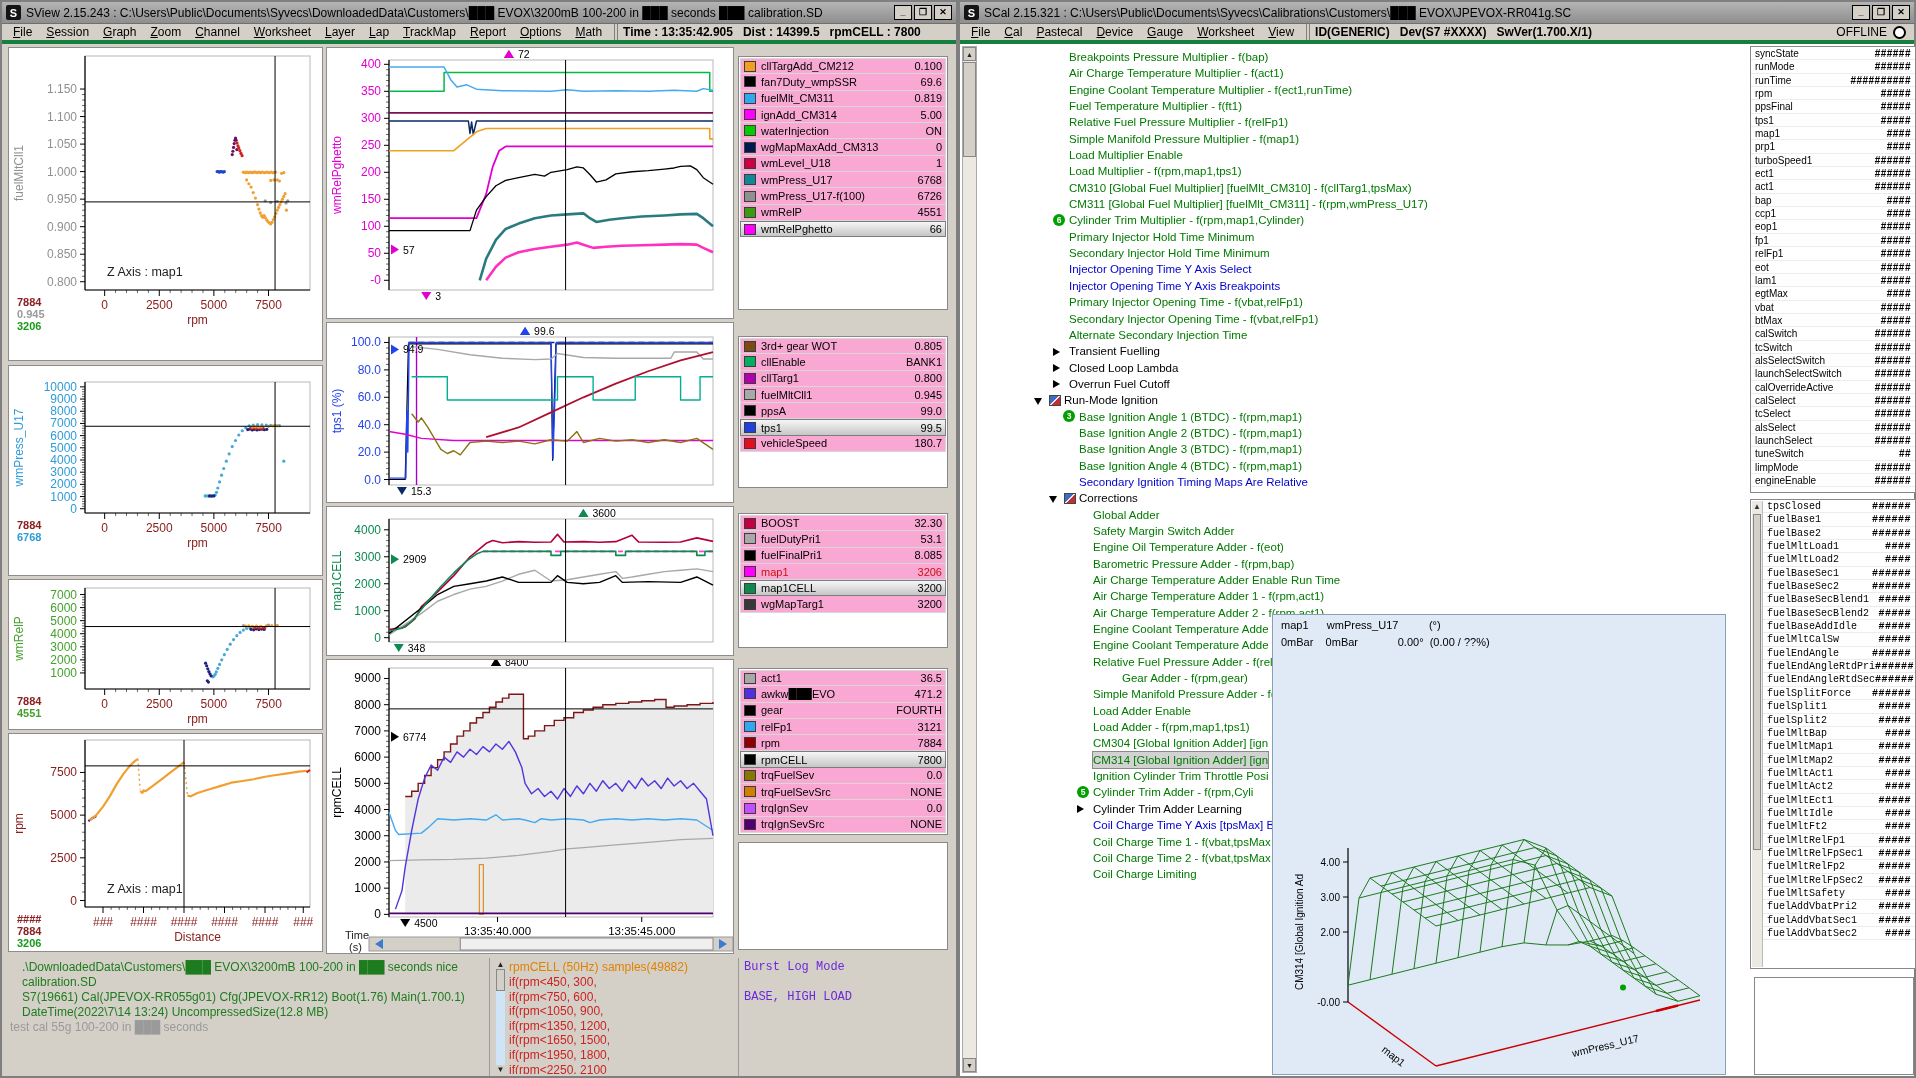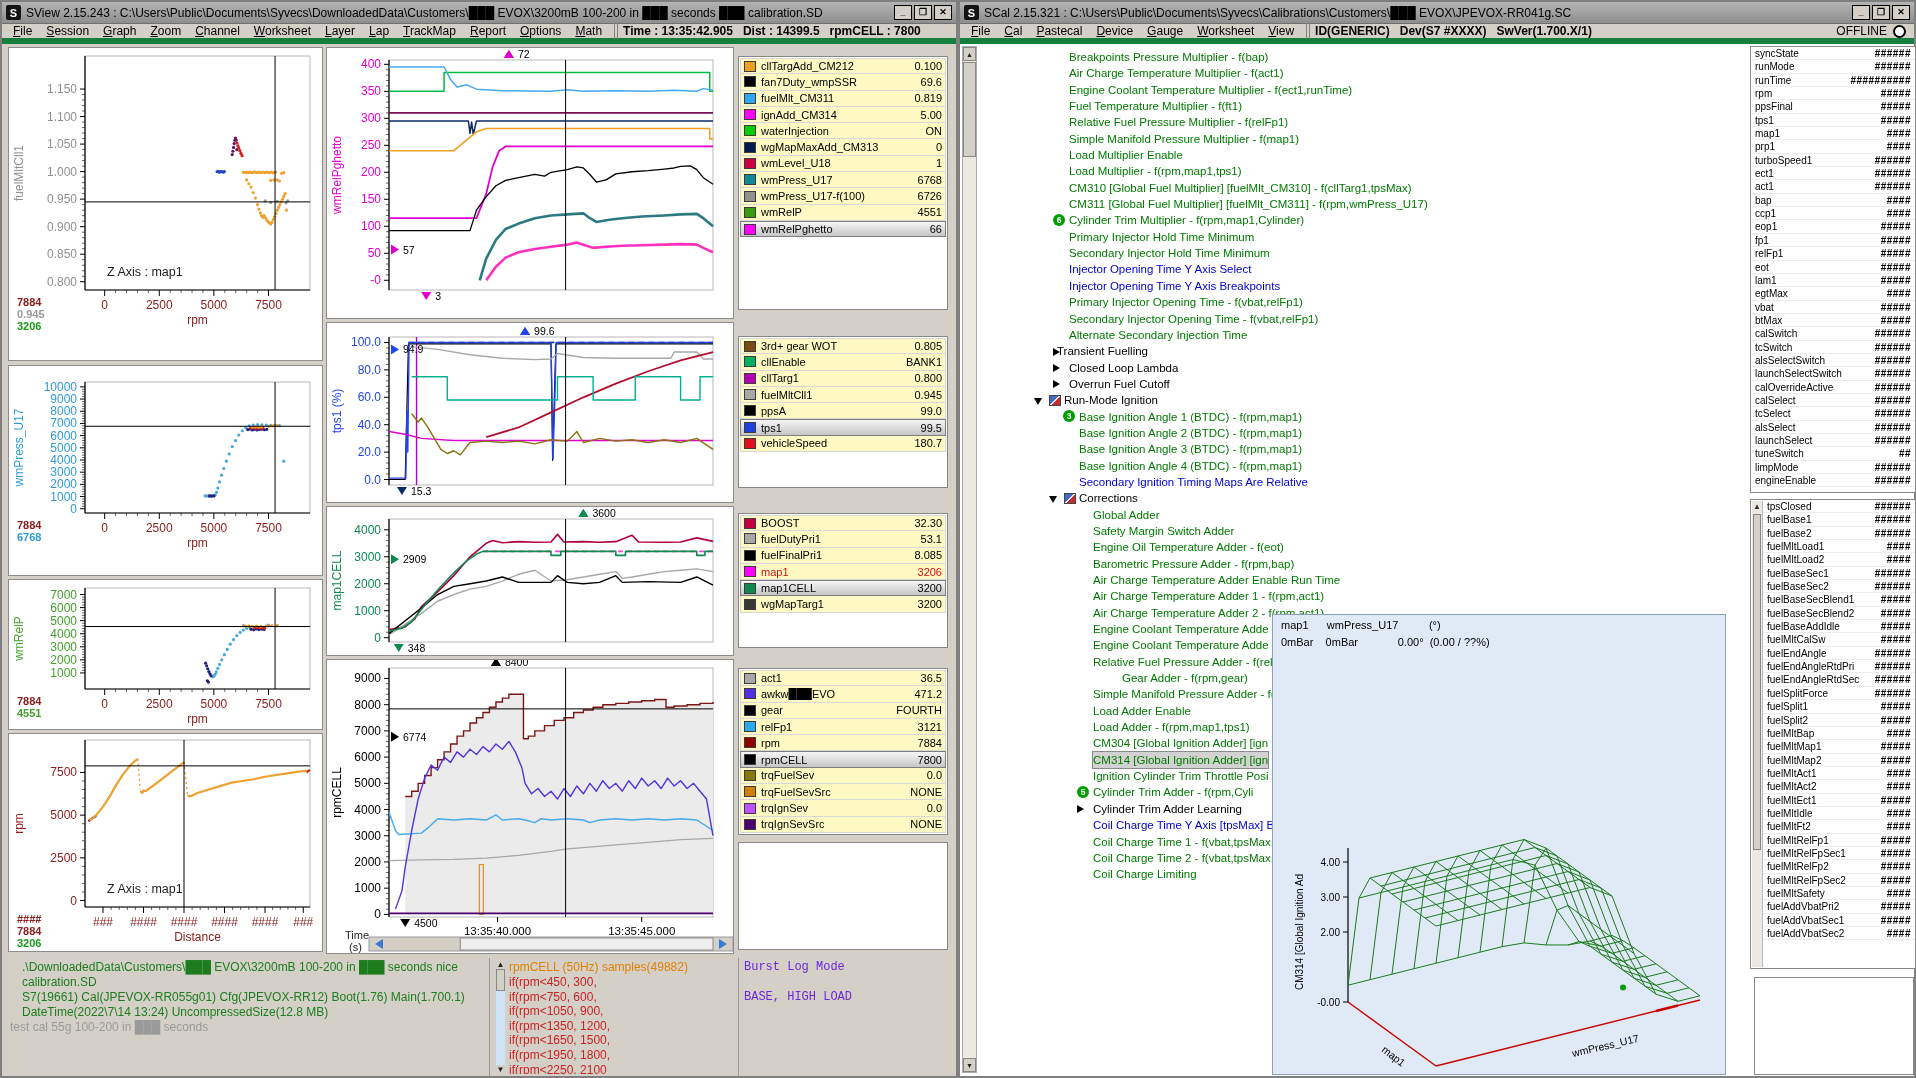--- a/index.html
+++ b/index.html
@@ -13,33 +13,33 @@
   .titlebar{position:absolute;top:0;left:0;right:0;height:22px;
             background:linear-gradient(#b4b4b4,#8e8e8e);
             display:flex;align-items:center;gap:5px;padding:0 4px;border-bottom:1px solid #6f6f6f;}
   .app-icon{width:15px;height:15px;background:#141414;color:#fff;font-weight:bold;font-size:11px;
             display:flex;align-items:center;justify-content:center;border-radius:2px;flex:none;}
   .title-text{flex:1;font-size:12px;color:#000;white-space:nowrap;overflow:hidden;}
   .win-btns{display:flex;gap:2px;flex:none;}
   .win-btn{width:18px;height:15px;background:#d4d0c8;border:1px solid #000;font-size:9px;
            line-height:13px;text-align:center;font-weight:bold;}
   .menubar{position:absolute;top:22px;left:0;right:0;height:20px;background:#d4d0c8;
-           border-bottom:6px solid #15803d;display:flex;align-items:center;font-size:12px;padding:0 4px;}
+           border-bottom:4px solid #15803d;display:flex;align-items:center;font-size:12px;padding:0 4px;}
   .menu-items{display:flex;align-items:center;}
   .menu-item{padding:1px 7px;white-space:nowrap;}
   .menu-item::first-letter{text-decoration:underline;}
   .menu-sep{width:4px;height:16px;border-left:1px solid #808080;border-right:1px solid #808080;margin:0 5px;flex:none;}
   .menu-status{font-weight:bold;white-space:pre;font-size:12px;}
   .offline{margin-left:auto;display:flex;align-items:center;gap:6px;font-size:12px;padding-right:4px;}
   .offline-circle{width:13px;height:13px;border:2px solid #000;border-radius:50%;background:#fff;}
   .chart-panel{position:absolute;background:#fff;border:1px solid #8d8d8d;
                box-shadow:inset 1px 1px 0 #fff;}
   .legend-box{position:absolute;left:736px;width:210px;background:#fff;border:1px solid #888;overflow:hidden;padding:1px;}
   .legend-row{display:flex;align-items:center;height:16.3px;border:1px solid #d8d8d8;border-top:none;
-              padding:0 3px;font-size:11px;white-space:nowrap;background:#fef9c3;}
+              padding:0 3px;font-size:11px;white-space:nowrap;background:#f9a8d4;}
   .legend-row:first-child{border-top:1px solid #d8d8d8;}
   .legend-row.sel{background:linear-gradient(#f6f6f6,#c6c6c6);border:1px solid #7d7d7d;}
   .legend-swatch{width:12px;height:11px;border:1px solid #3c3c3c;margin-right:5px;flex:none;}
   .legend-name{flex:1;overflow:hidden;}
   .legend-val{margin-left:4px;}
   .legend-row.redtxt .legend-name,.legend-row.redtxt .legend-val{color:#cc1111;}
   .statusbar-block{position:absolute;font-size:12px;}
   .sb-line{color:#1d7c1d;line-height:15px;white-space:nowrap;margin-left:12px;}
   .sb-note{color:#9a9a9a;line-height:15px;}
   .sb-divider{position:absolute;width:1px;background:#9a9a9a;}
@@ -1165,21 +1165,21 @@
           <span class="txt tg" style="left: 90px;">Primary Injector Opening Time - f(vbat,relFp1)</span>
         </div>
         <div class="tree-row">
           <span class="txt tg" style="left: 90px;">Secondary Injector Opening Time - f(vbat,relFp1)</span>
         </div>
         <div class="tree-row">
           <span class="txt tg" style="left: 90px;">Alternate Secondary Injection Time</span>
         </div>
         <div class="tree-row">
           <span class="arr r" style="left: 74px;"></span>
-          <span class="txt tk" style="left: 78px;">Transient Fuelling</span>
+          <span class="txt tk" style="left: 90px;">Transient Fuelling</span>
         </div>
         <div class="tree-row">
           <span class="arr r" style="left: 74px;"></span>
           <span class="txt tk" style="left: 90px;">Closed Loop Lambda</span>
         </div>
         <div class="tree-row">
           <span class="arr r" style="left: 74px;"></span>
           <span class="txt tk" style="left: 90px;">Overrun Fuel Cutoff</span>
         </div>
         <div class="tree-row">
@@ -1413,21 +1413,21 @@
         <div class="sbr">
           <span>engineEnable</span>
           <span class="v">######</span>
         </div>
       </div>
     <div class="sidebar-box" style="top:497px;height:470px;" id="sidebar-2">
       <div class="sb2-scroll">
         <div class="sb2-up">▲</div>
         <div class="sb2-thumb"></div>
       </div>
-      <div id="sidebar-2-list" style="margin-left:12px;">
+      <div id="sidebar-2-list" style="margin-left:12px;font-family:Liberation Mono, monospace;">
           <div class="sbr">
             <span>tpsClosed</span>
             <span class="v">######</span>
           </div>
           <div class="sbr">
             <span>fuelBase1</span>
             <span class="v">######</span>
           </div>
           <div class="sbr">
             <span>fuelBase2</span>

